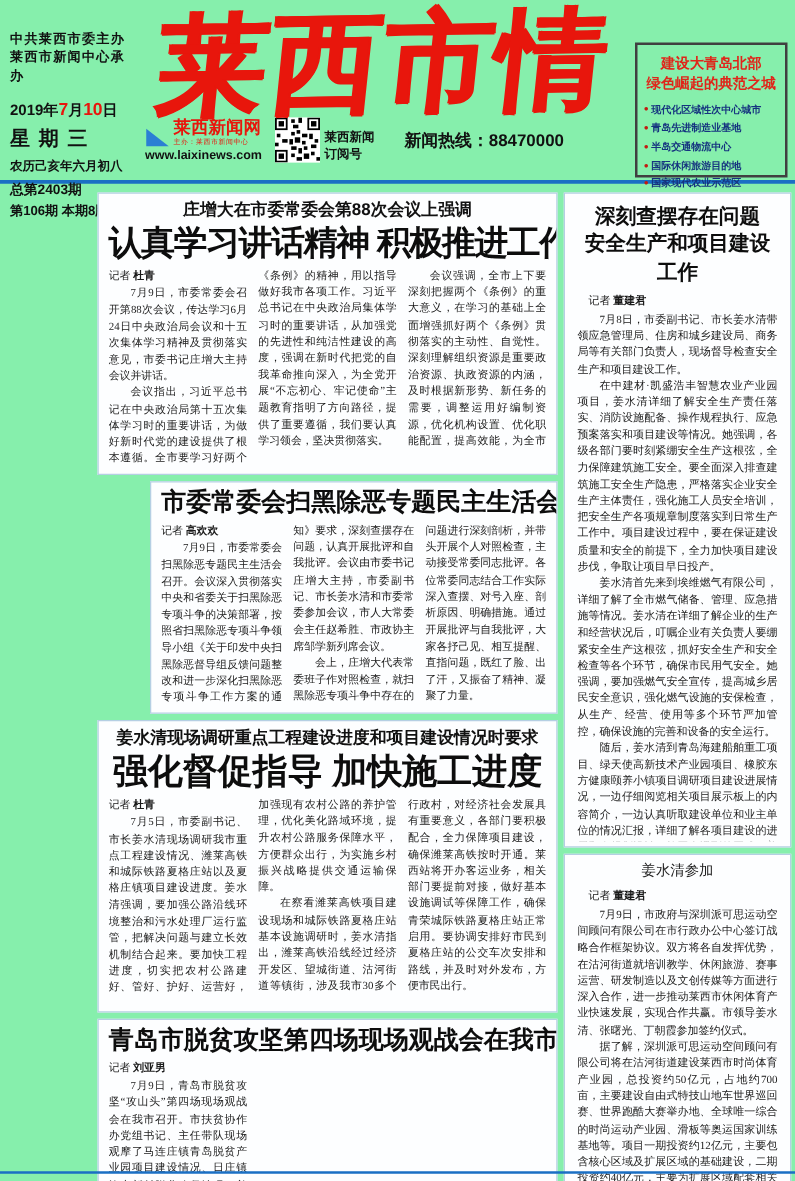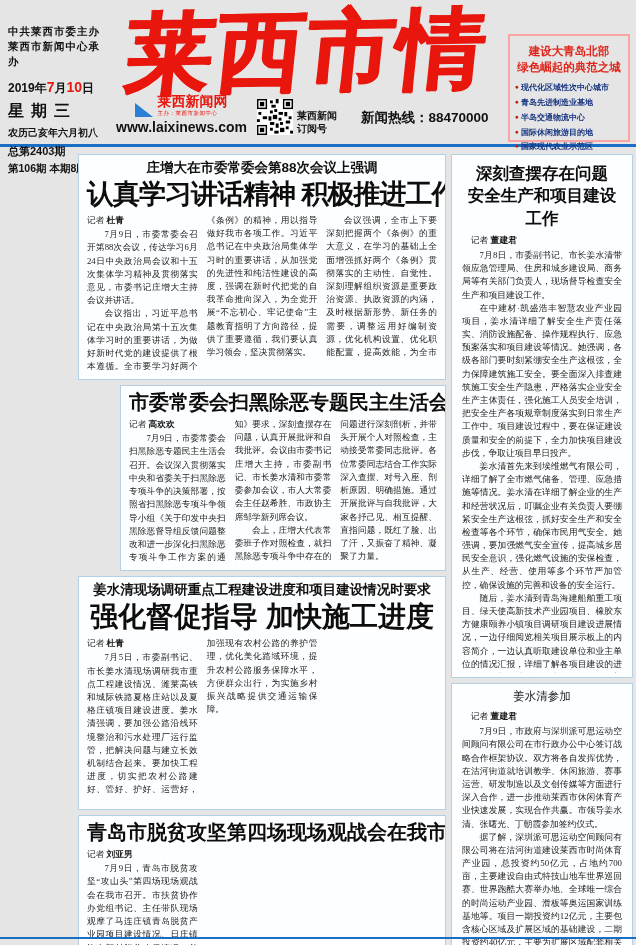--- a/index.html
+++ b/index.html
@@ -1,16 +1,16 @@
 <!DOCTYPE html>
 <html><head>
 <meta charset="utf-8">
 <style>
   html,body{margin:0;padding:0;background:#ffffff;}
-  .page{width:636px;height:945px;background:#e5e5e5;position:relative;overflow:hidden;
+  .page{width:636px;height:945px;background:#86efac;position:relative;overflow:hidden;
         font-family:"Liberation Serif","DejaVu Serif",serif;color:#1a1a1a;}
 
   
   .masthead{display:flex;align-items:stretch;height:142px;padding:6px 6px 0 8px;box-sizing:border-box;}
   .mast-left{width:102px;flex:0 0 102px;padding-top:18px;font-family:"Liberation Sans","DejaVu Sans",sans-serif;}
   .org{font-size:10.5px;font-weight:700;letter-spacing:1px;line-height:1.45;color:#111;}
   .dateline{margin-top:9px;font-size:12px;font-weight:700;color:#111;}
   .dateline .num{color:#e8160c;font-size:14px;}
   .weekday{font-size:16px;font-weight:700;letter-spacing:7px;margin-top:4px;color:#111;}
   .lunar{font-size:10px;font-weight:700;margin-top:4px;color:#111;}
@@ -21,27 +21,27 @@
   .paper-title{font-size:88px;line-height:92px;font-weight:900;color:#e8160c;white-space:nowrap;
                transform:skewX(-7deg) rotate(-1deg);letter-spacing:2px;
                text-shadow:1px 1px 0 #e8160c,2px 0 0 #e8160c;}
   .mast-bottom{display:flex;align-items:flex-end;gap:10px;margin-top:-4px;width:100%;padding-left:6px;box-sizing:border-box;}
   .logo-block{display:flex;flex-direction:column;align-items:center;}
   .logo-row{display:flex;align-items:flex-end;gap:4px;}
   .logo-mark{width:0;height:0;border-left:18px solid #2b7fd4;border-top:14px solid transparent;}
   .logo-texts{display:flex;flex-direction:column;}
   .logo-name{color:#e8160c;font-weight:900;font-size:14px;font-family:"Liberation Sans","DejaVu Sans",sans-serif;line-height:1;}
   .logo-sub{color:#e8160c;font-size:5.5px;margin-top:2px;letter-spacing:.5px;}
-  .logo-url{font-size:14px;font-weight:700;color:#111;font-family:"Liberation Sans","DejaVu Sans",sans-serif;margin-top:2px;}
+  .logo-url{font-size:10px;font-weight:700;color:#111;font-family:"Liberation Sans","DejaVu Sans",sans-serif;margin-top:2px;}
   .qr-block{display:flex;align-items:flex-end;gap:4px;}
   .qr{width:36px;height:36px;background:#fff;}
   .qr-label{font-size:10px;font-weight:700;line-height:1.25;color:#111;font-family:"Liberation Sans","DejaVu Sans",sans-serif;}
   .hotline{font-size:13.5px;font-weight:900;color:#111;font-family:"Liberation Sans","DejaVu Sans",sans-serif;margin-left:14px;margin-bottom:8px;white-space:nowrap;}
 
-  .mast-right{flex:0 0 122px;width:122px;margin-top:28px;margin-left:6px;border:2px solid #fca5a5;
+  .mast-right{flex:0 0 122px;width:122px;margin-top:28px;margin-left:6px;border:2px solid #404040;
               padding:7px 5px 5px;box-sizing:border-box;height:108px;}
   .slogan-title{color:#e0251a;font-weight:900;font-size:11.5px;text-align:center;line-height:1.4;
                 font-family:"Liberation Sans","DejaVu Sans",sans-serif;}
   .slogan-list{margin-top:6px;}
   .slogan-list div{font-size:8px;font-weight:700;color:#15337f;line-height:1.85;white-space:nowrap;
                    font-family:"Liberation Sans","DejaVu Sans",sans-serif;}
   .slogan-list div::before{content:"●";color:#c21a10;font-size:6.5px;margin-right:2px;vertical-align:1px;}
 
   .rule-top{height:3px;background:#1a6fc4;margin:2px 0 0 0;}
   .rule-bottom{height:2px;background:#1a6fc4;position:absolute;left:0;right:0;bottom:6px;}
@@ -195,20 +195,21 @@
             <p>就做好下一步工作，会议要求，要提高政治站位，坚持以习近平新时代中国特色社会主义思想为指导，以中央关于扫黑除恶工作的重要指示精神为统领，强化政治担当，合力攻坚推进，坚决打赢扫黑除恶专项斗争攻坚战。要严守党的政治纪律和政治规矩，严格按照政策法规办事，做到遵纪守法、严格自律，特别要注意用好批评和自我批评这个武器，不断增强自我净化、自我完善、自我革新、自我提高的能力，努力营造风清气正的良好政治生态。</p>
           </div>
       </article>
 
       <article class="a3">
         <div class="kicker">姜水清现场调研重点工程建设进度和项目建设情况时要求</div>
         <h1 class="headline">强化督促指导 加快施工进度</h1>
         <div class="body cols3">
           <p class="byline"><span>记者</span> <b>杜青</b></p>
         <p>7月5日，市委副书记、市长姜水清现场调研我市重点工程建设情况、潍莱高铁和城际铁路夏格庄站以及夏格庄镇项目建设进度。姜水清强调，要加强公路沿线环境整治和污水处理厂运行监管，把解决问题与建立长效机制结合起来。要加快工程进度，切实把农村公路建好、管好、护好、运营好，加强现有农村公路的养护管理，优化美化路域环境，提升农村公路服务保障水平，方便群众出行，为实施乡村振兴战略提供交通运输保障。</p>
+            <p>在察看潍莱高铁项目建设现场和城际铁路夏格庄站基本设施调研时，姜水清指出，潍莱高铁沿线经过经济开发区、望城街道、沽河街道等镇街，涉及我市30多个行政村，对经济社会发展具有重要意义，各部门要积极配合，全力保障项目建设，确保潍莱高铁按时开通。莱西站将开办客运业务，相关部门要提前对接，做好基本设施调试等保障工作，确保青荣城际铁路夏格庄站正常启用。要协调安排好市民到夏格庄站的公交车次安排和路线，并及时对外发布，方便市民出行。</p>
           </div>
       </article>
 
       <article class="a4">
         <h1 class="headline">青岛市脱贫攻坚第四场现场观战会在我市召开</h1>
         <div class="body cols3">
           <p class="byline"><span>记者</span> <b>刘亚男</b></p>
         <p>7月9日，青岛市脱贫攻坚“攻山头”第四场现场观战会在我市召开。市扶贫协作办党组书记、主任带队现场观摩了马连庄镇青岛脱贫产业园项目建设情况、日庄镇沟东新村脱贫攻坚情况，并入户查看了贫困家庭人居环境改善提升成效。市领导张升山、王志强参加。</p>
           </div>
       </article>

